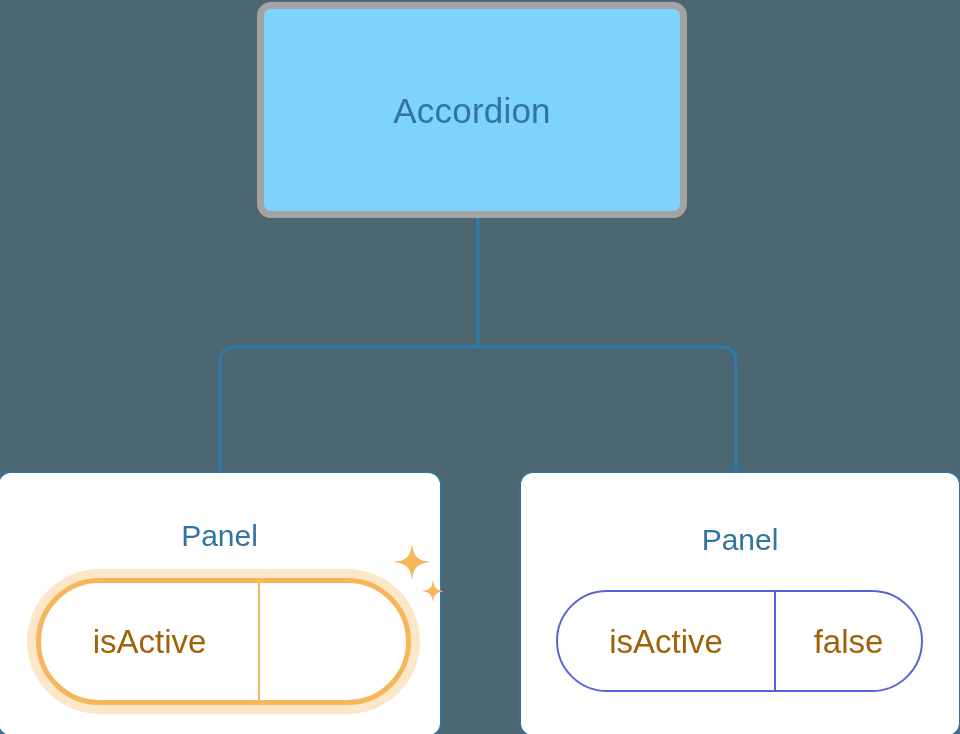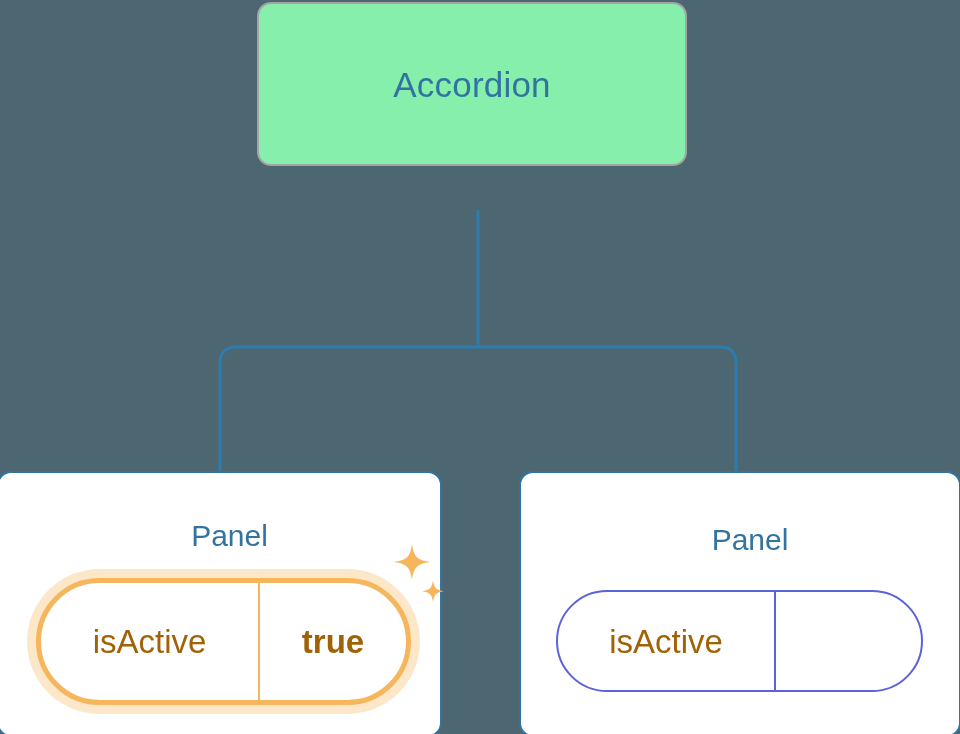--- a/index.html
+++ b/index.html
@@ -32,24 +32,24 @@
     height: 734px;
     pointer-events: none;
   }
 
   
   .node-root {
     position: absolute;
     left: 257px;
     top: 2px;
     width: 430px;
-    height: 164px;
+    height: 216px;
     box-sizing: border-box;
-    background: #86efac;
-    border: 2px solid #a3a3a3;
+    background: #7dd3fc;
+    border: 7px solid #a3a3a3;
     border-radius: 14px;
     display: flex;
     align-items: center;
     justify-content: center;
   }
   .node-root-title {
     color: #31749f;
     font-size: 35px;
     font-weight: 400;
     letter-spacing: 0.2px;
@@ -73,21 +73,21 @@
   }
   .panel-card.right {
     left: 519px;
     top: 471px;
     width: 442px;
     height: 266px;
   }
 
   .panel-title {
     position: absolute;
-    left: 10px;
+    left: 0;
     width: 100%;
     text-align: center;
     color: #31749f;
     font-size: 30px;
     font-weight: 400;
     line-height: 1;
   }
   .panel-card.left .panel-title  { top: 48px; }
   .panel-card.right .panel-title { top: 52px; }
 
@@ -177,25 +177,25 @@
   <div class="panel-card left">
     <span class="panel-title">Panel</span>
   </div>
 
   <div class="panel-card right">
     <span class="panel-title">Panel</span>
   </div>
 
   <div class="prop-pill highlight">
     <span class="prop-key">isActive</span>
-    <span class="prop-val">true</span>
   </div>
 
   <svg class="sparkles" viewBox="0 0 60 70" width="60" height="70">
     <path d="M24 4 C26 17 29 20 42 22 C29 24 26 27 24 40 C22 27 19 24 6 22 C19 20 22 17 24 4 Z" fill="#f6b65c"></path>
     <path d="M45 40 C46.2 48 48 50 56 51.2 C48 52.4 46.2 54.2 45 62 C43.8 54.2 42 52.4 34 51.2 C42 50 43.8 48 45 40 Z" fill="#f6b65c"></path>
   </svg>
 
   <div class="prop-pill plain">
     <span class="prop-key">isActive</span>
+    <span class="prop-val">false</span>
   </div>
 
 </div>
 
 </body></html>

